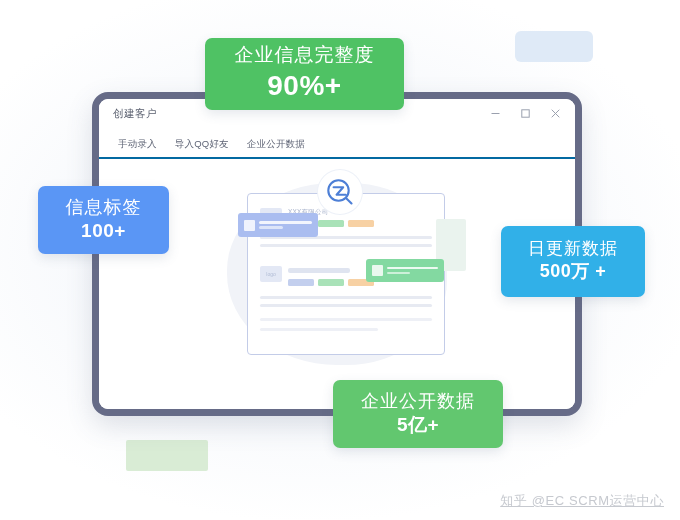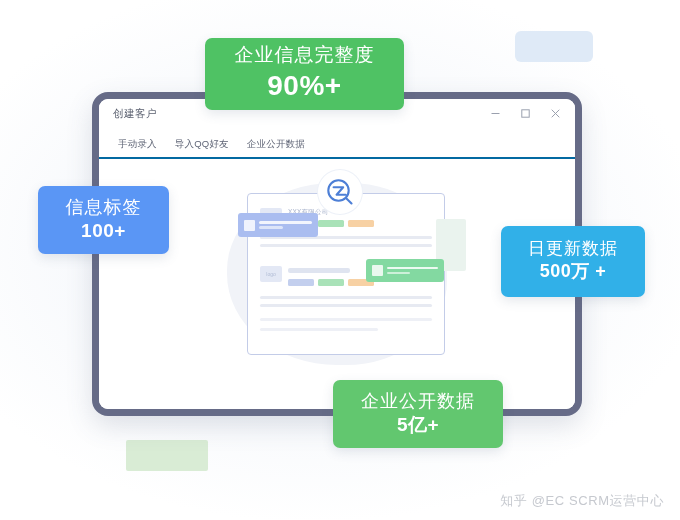--- a/index.html
+++ b/index.html
@@ -306,20 +306,21 @@
 
   
   #watermark {
     position: absolute;
     right: 16px;
     bottom: 10px;
     font-size: 13px;
     color: #c6c9cf;
     letter-spacing: 0.6px;
     white-space: nowrap;
+    text-decoration: underline;
   }
 </style>
 </head>
 <body>
 
 <div id="stage">
 
   <div class="deco" id="deco-top-right"></div>
   <div class="deco" id="deco-bottom-left"></div>
 

